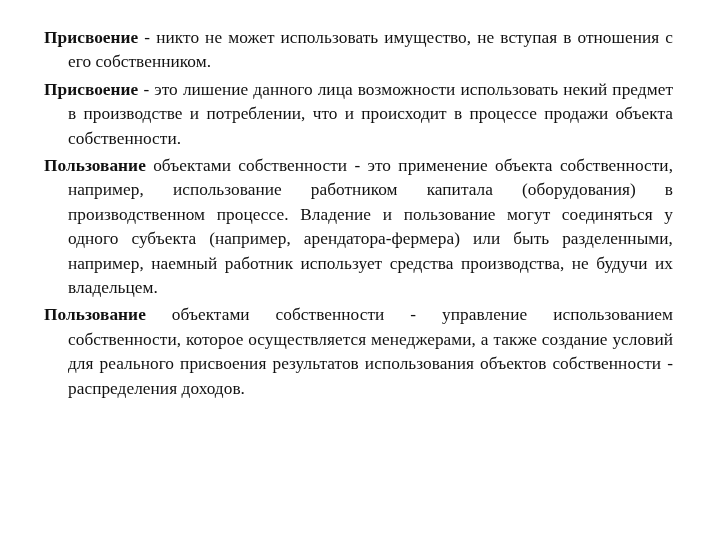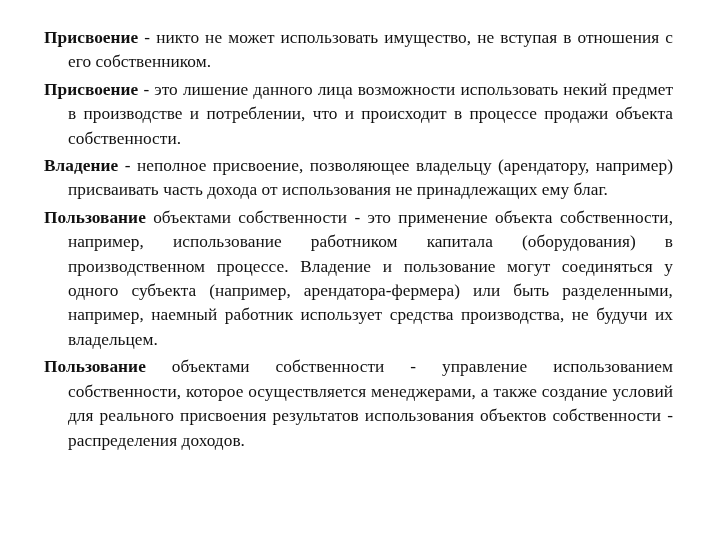--- a/index.html
+++ b/index.html
@@ -33,16 +33,15 @@
     .term {
       font-weight: bold;
     }
   </style>
 </head>
 <body>
 
 <div class="slide">
   <p class="definition"><span class="term">Присвоение</span><span> - никто не может использовать имущество, не вступая в отношения с его собственником.</span></p>
   <p class="definition"><span class="term">Присвоение</span><span> - это лишение данного лица возможности использовать некий предмет в производстве и потреблении, что и происходит в процессе продажи объекта собственности.</span></p>
-  <p class="definition"><span class="term">Владение</span><span> - неполное присвоение, позволяющее владельцу (арендатору, например) присваивать часть дохода от использования не принадлежащих ему благ.</span></p>
   <p class="definition"><span class="term">Пользование</span><span> объектами собственности - это применение объекта собственности, например, использование работником капитала (оборудования) в производственном процессе. Владение и пользование могут соединяться у одного субъекта (например, арендатора-фермера) или быть разделенными, например, наемный работник использует средства производства, не будучи их владельцем.</span></p>
   <p class="definition"><span class="term">Пользование</span><span> объектами собственности - управление использованием собственности, которое осуществляется менеджерами, а также создание условий для реального присвоения результатов использования объектов собственности - распределения доходов.</span></p>
 </div>
 
 </body></html>

